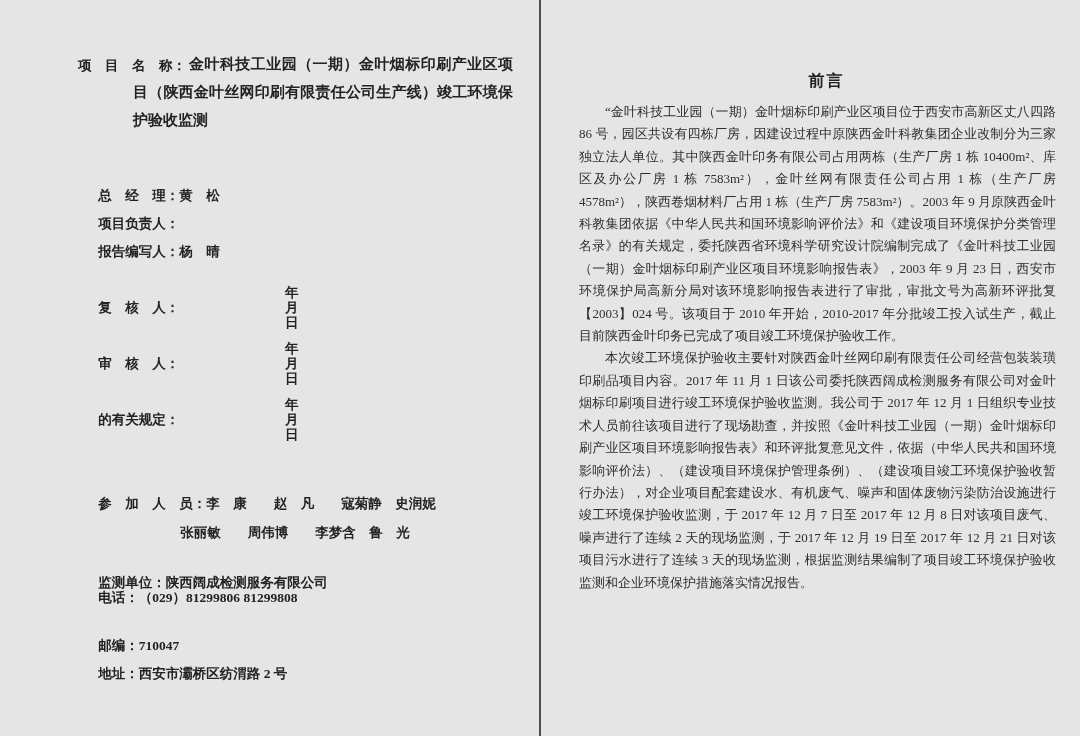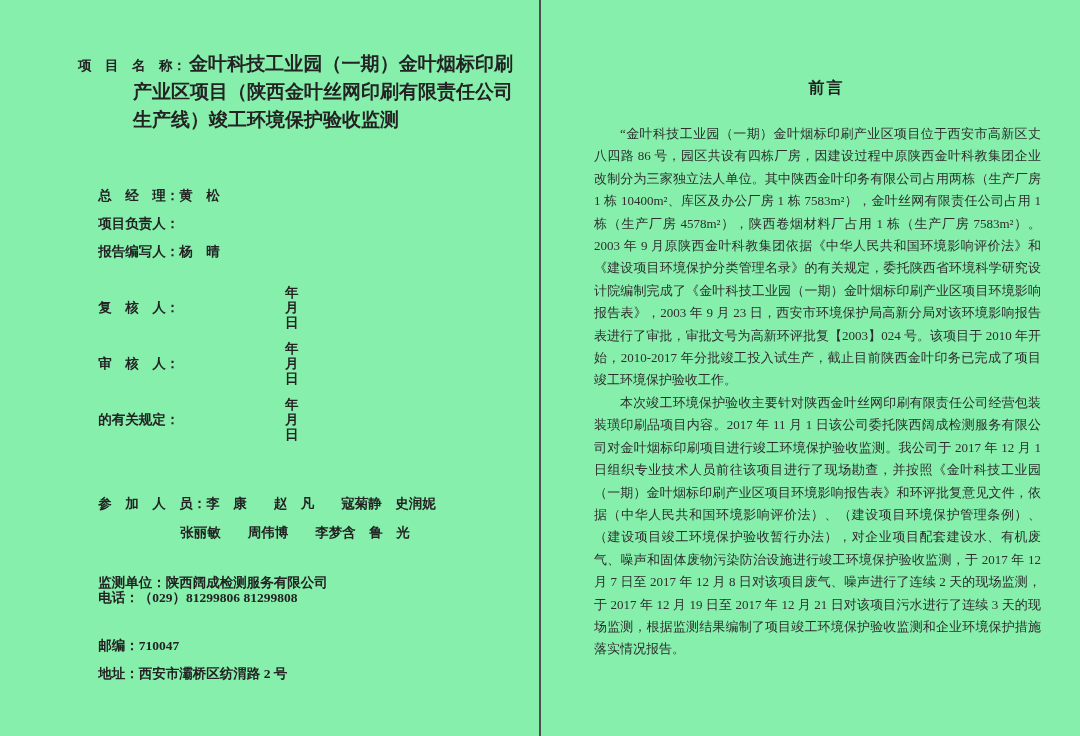--- a/index.html
+++ b/index.html
@@ -1,20 +1,20 @@
 <!DOCTYPE html>
 <html><head>
 <meta charset="utf-8">
 <style>
   html, body { margin: 0; padding: 0; background: #ffffff; }
   .canvas {
     position: relative;
     width: 1080px;
     height: 736px;
-    background: #86efac;
+    background: #e5e5e5;
     overflow: hidden;
     font-family: "Liberation Serif", "DejaVu Serif", serif;
     color: #262626;
   }
   .page-left {
     position: absolute;
     left: 0; top: 0;
     width: 539px; height: 736px;
   }
   .divider {
@@ -41,43 +41,43 @@
   .project-label {
     position: absolute;
     left: 78px; top: 57px;
     font-size: 13.5px; font-weight: 700;
     white-space: pre-wrap; color: #232323;
   }
   .project-value {
     position: absolute;
     left: 133px; top: 50px;
     width: 380px;
-    font-size: 19px; font-weight: 700;
+    font-size: 15px; font-weight: 700;
     line-height: 28px;
     text-indent: 56px;
     text-align: justify;
     white-space: normal;
     color: #232323;
   }
   .date-span {
     position: absolute;
     left: 207px; top: 0;
     white-space: pre-wrap;
   }
   .preface-title {
-    margin: 8px;
+    margin: 1px;
     padding: 70px 24px 0 56px;
     text-align: center;
     font-size: 16px;
     font-weight: 700;
     letter-spacing: 2px;
     color: #1f1f1f;
   }
   .preface-body {
-    margin: 17px;
+    margin: 2px;
     padding: 7px 22px 0 36px;
   }
   .para {
     margin: 0;
     font-size: 13px;
     line-height: 22.4px;
     text-align: justify;
     text-indent: 2em;
     color: #2e2e2e;
   }

